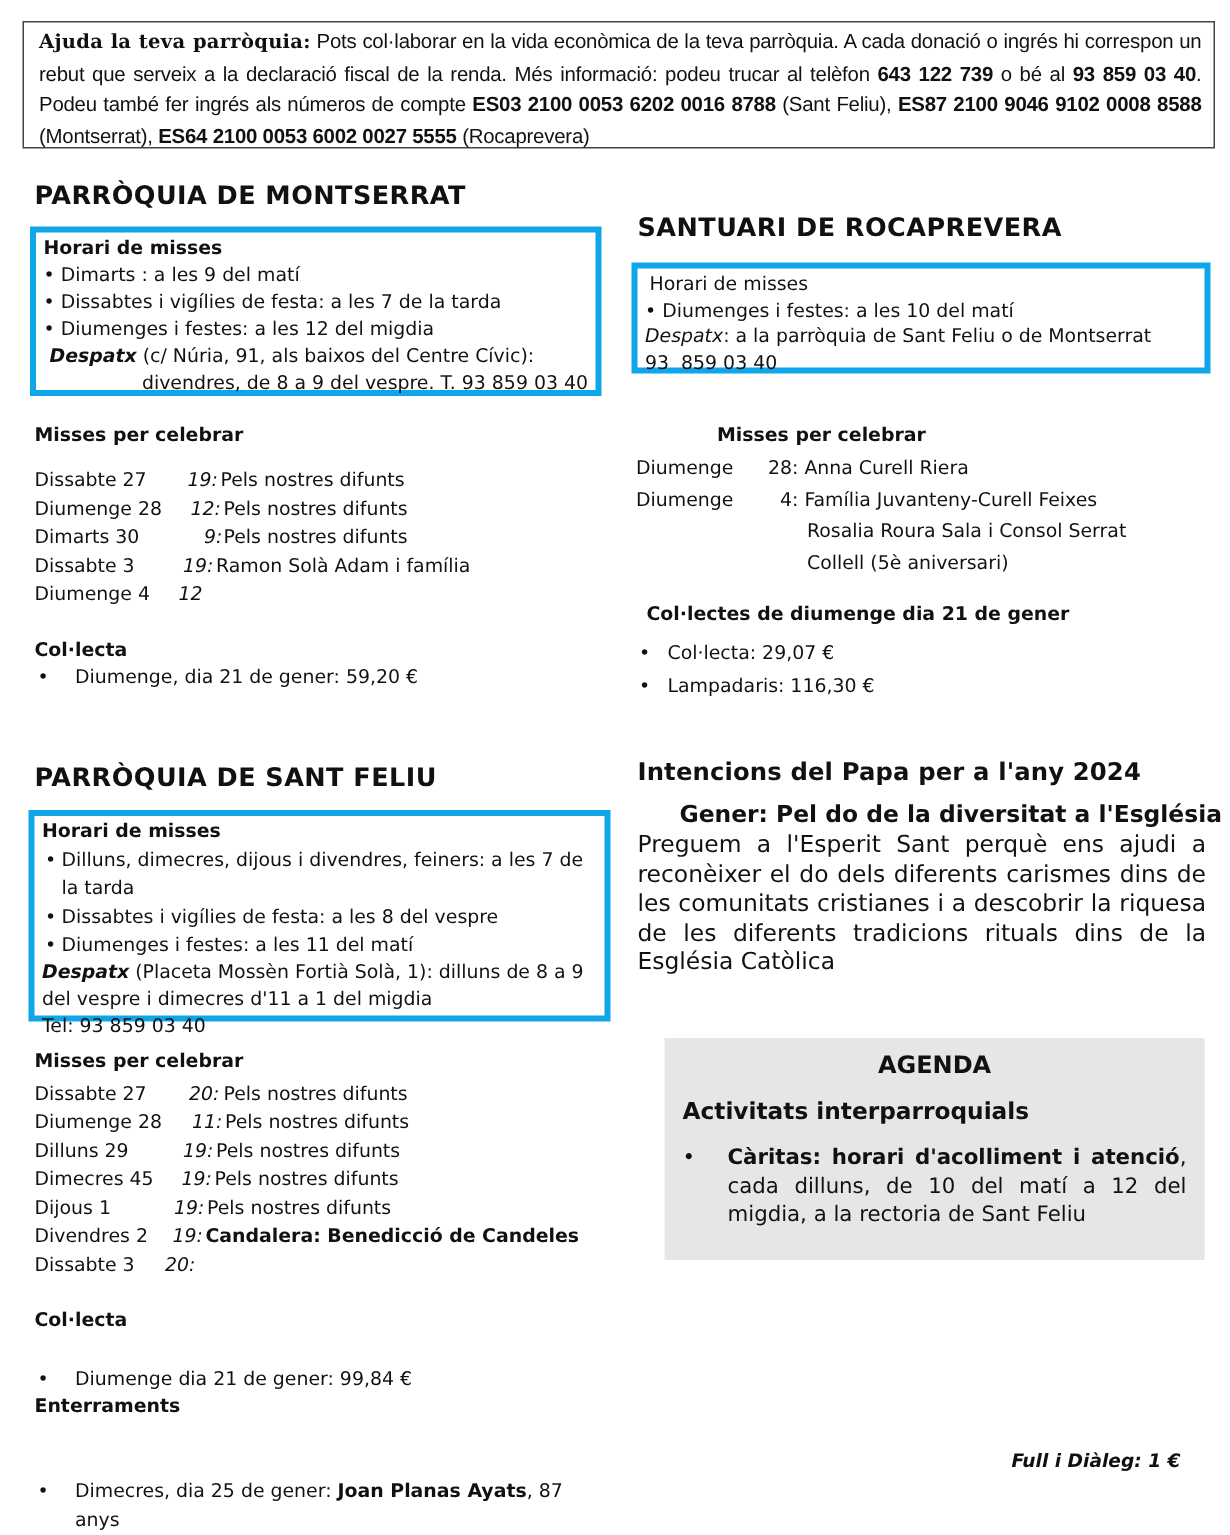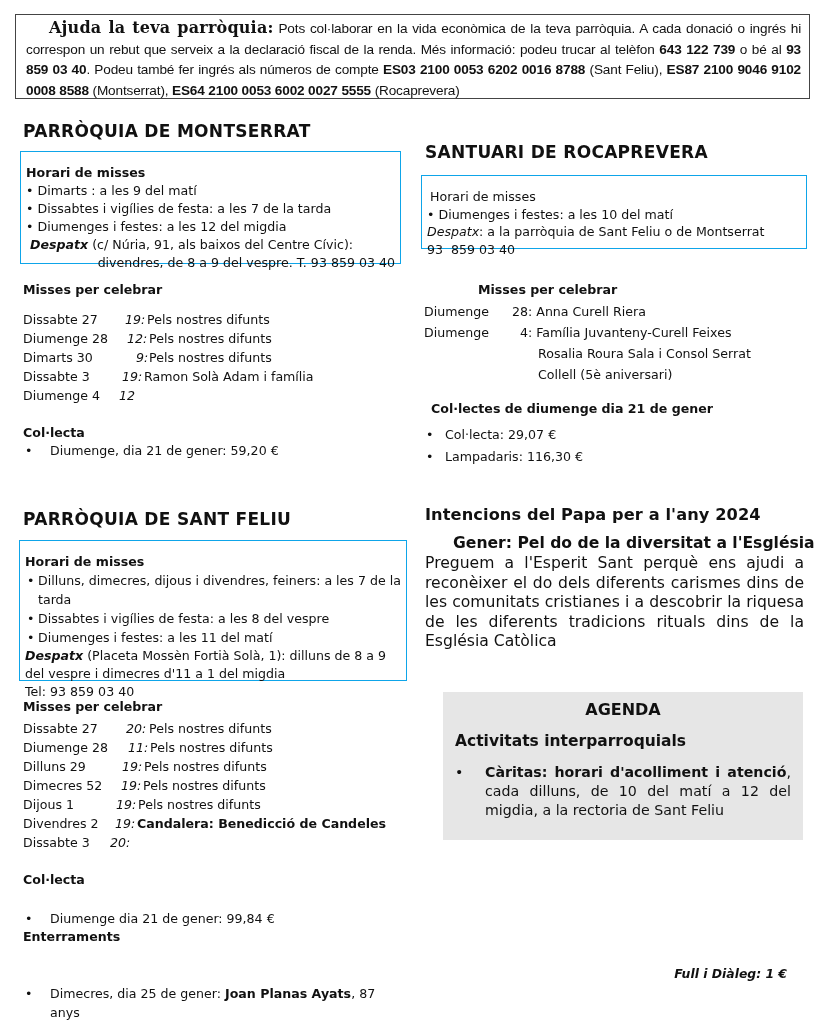--- a/index.html
+++ b/index.html
@@ -7,26 +7,26 @@
   body { position: relative; font-family: "DejaVu Sans", sans-serif; color: #111; font-size: 13px; }
   .abs { position: absolute; }
 
   
   .donate-box {
     left: 15px; top: 14px; width: 795px; height: 85px;
     border: 1px solid #444; padding: 3px 8px 0 10px;
     font-family: "Liberation Sans", sans-serif; font-size: 13.6px; line-height: 20.5px;
     letter-spacing: -0.15px; text-align: justify;
   }
-  .donate-box .lead { font-weight: bold; font-family: "DejaVu Serif", serif; font-size: 16px; letter-spacing: 0.2px; margin-left: 23px; }
+  .donate-box .lead { font-weight: bold; font-family: "DejaVu Serif", serif; font-size: 13px; letter-spacing: 0.2px; }
   .donate-box b { font-weight: bold; }
 
   h2.section { font-weight: bold; font-size: 17px; letter-spacing: 0.3px; color: #111; }
 
-  .hbox { border: 1px solid #0ea5e9; padding: 12px 5px; font-size: 12.6px; line-height: 18px; }
+  .hbox { border: 4px solid #0ea5e9; padding: 1px 5px; font-size: 12.6px; line-height: 18px; }
   .hbox .title { font-weight: bold; }
   .hbox .despatx { font-weight: bold; font-style: italic; }
   .hbox .despatx-it { font-style: italic; }
 
   .sub { font-weight: bold; font-size: 12.6px; }
   .row { font-size: 12.6px; line-height: 19px; white-space: nowrap; position: relative; height: 19px; }
   .row .d { position: absolute; left: 0; }
   .row .t { position: absolute; font-style: italic; }
   .row .x { position: absolute; }
 
@@ -147,21 +147,21 @@
       <span class="d">Diumenge 28</span>
       <span class="t" style="left:105px">11:</span>
       <span class="x" style="left:127px"> Pels nostres difunts</span>
     </div>
   <div class="row">
       <span class="d">Dilluns 29</span>
       <span class="t" style="left:99px">19:</span>
       <span class="x" style="left:121px"> Pels nostres difunts</span>
     </div>
   <div class="row">
-      <span class="d">Dimecres 52</span>
+      <span class="d">Dimecres 45</span>
       <span class="t" style="left:98px">19:</span>
       <span class="x" style="left:120px"> Pels nostres difunts</span>
     </div>
   <div class="row">
       <span class="d">Dijous 1</span>
       <span class="t" style="left:93px">19:</span>
       <span class="x" style="left:115px"> Pels nostres difunts</span>
     </div>
   <div class="row">
       <span class="d">Divendres 2</span>

